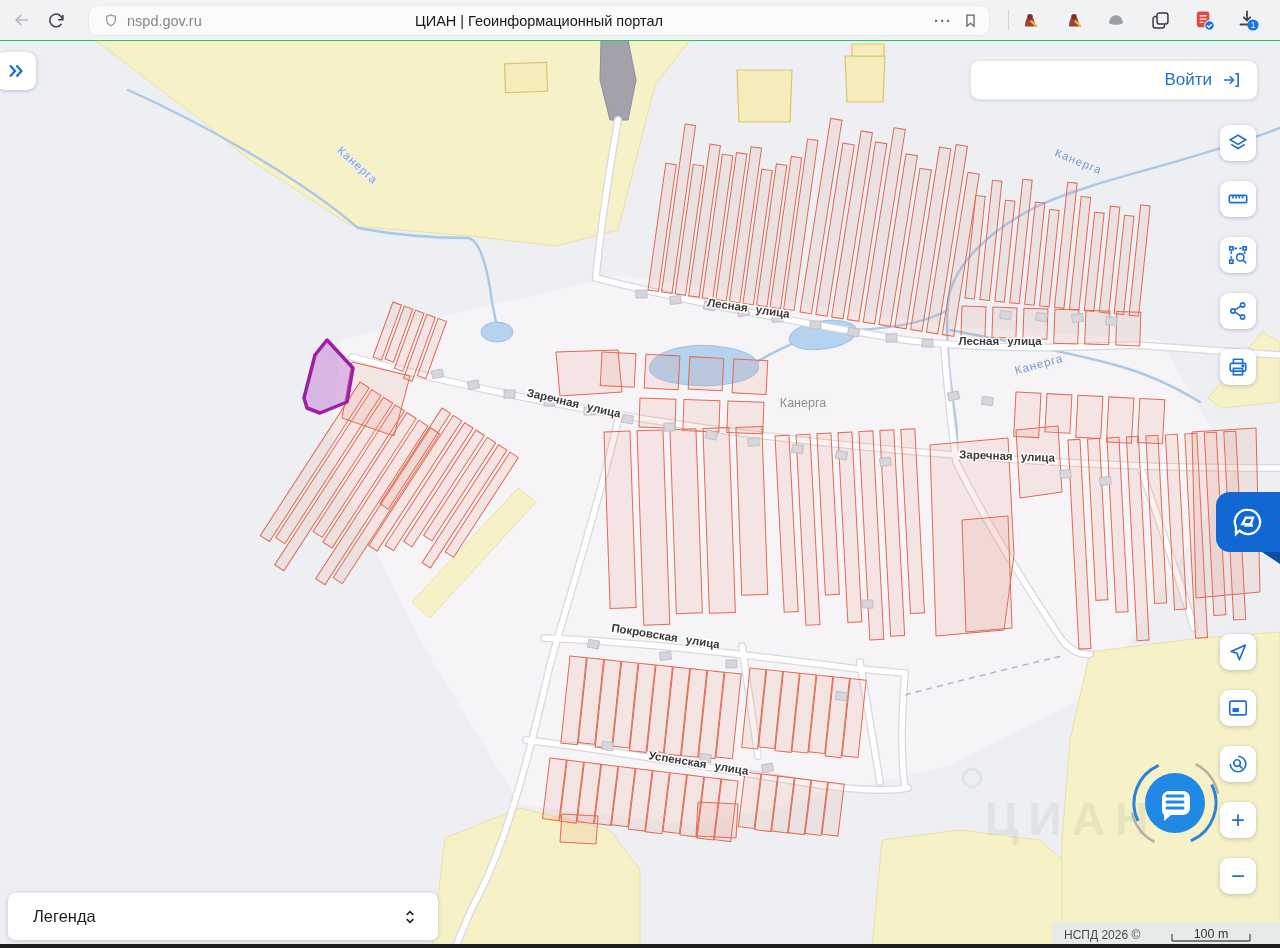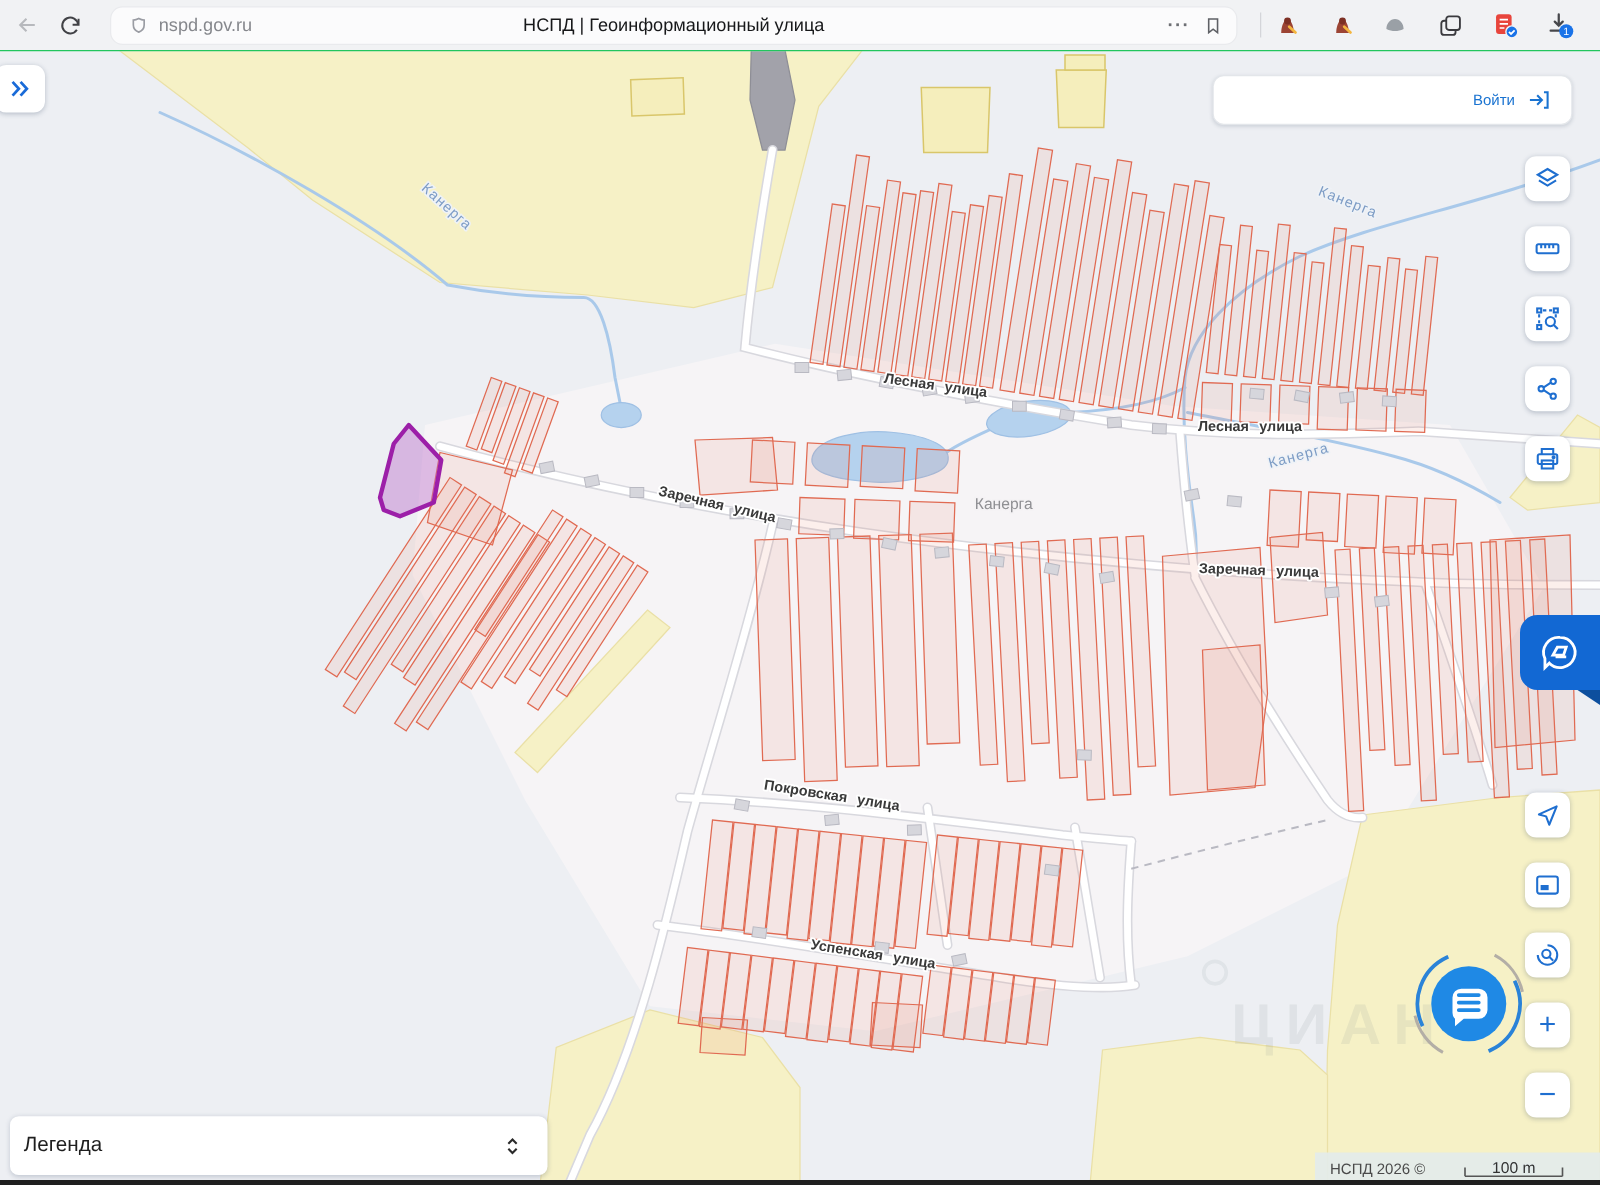--- a/index.html
+++ b/index.html
@@ -42,26 +42,26 @@
   .scale-t{font:400 12.5px "Liberation Sans",sans-serif;fill:#333;stroke:#e3ebea;stroke-width:2.5px;paint-order:stroke;}
 
   
   .btn{position:absolute;width:36px;height:36px;background:#fff;border-radius:9px;
        box-shadow:0 1px 4px rgba(40,60,90,.28);display:flex;align-items:center;justify-content:center;z-index:30;}
   .btn svg{display:block;}
   .zoomtxt{font-size:24px;color:#1f6fd0;font-weight:400;line-height:1;}
   .login{position:absolute;left:970px;top:60px;width:288px;height:40px;background:#fff;border:1px solid #e3e6ea;
          border-radius:9px;box-shadow:0 1px 3px rgba(40,60,90,.15);display:flex;align-items:center;
          justify-content:flex-end;gap:9px;padding-right:16px;box-sizing:border-box;z-index:30;}
-  .login span{color:#1a73d1;font-size:12px;}
+  .login span{color:#1a73d1;font-size:17px;}
   .expand{position:absolute;left:-4px;top:52px;width:40px;height:38px;background:#fff;border-radius:9px;
           box-shadow:0 1px 4px rgba(40,60,90,.28);display:flex;align-items:center;justify-content:center;z-index:30;}
   .legendbar{position:absolute;left:8px;top:893px;width:430px;height:47px;background:#fff;border-radius:7px;
              box-shadow:0 1px 4px rgba(40,60,90,.22);display:flex;align-items:center;justify-content:space-between;
-             padding:0 18px 0 11px;box-sizing:border-box;z-index:35;}
+             padding:0 18px 0 25px;box-sizing:border-box;z-index:35;}
   .legendbar span{font-size:16.5px;color:#1f1f1f;}
   .fab{position:absolute;left:1130px;top:758px;width:90px;height:90px;z-index:30;}
   .fbtab{position:absolute;left:1216px;top:492px;width:64px;height:60px;background:#1268d3;
          border-radius:14px 0 0 14px;display:flex;align-items:center;justify-content:center;z-index:30;}
   .fbnotch{position:absolute;left:1262px;top:552px;width:0;height:0;border-left:18px solid transparent;
            border-top:12px solid #0d4f9e;z-index:29;}
   .winedge{position:absolute;left:0;top:944px;width:1280px;height:4px;background:#1f1f1f;z-index:50;}
 </style>
 </head>
 <body>
@@ -76,21 +76,21 @@
     <svg width="19" height="19" viewBox="0 0 24 24" fill="none" stroke="#414246" stroke-width="2">
         <path d="M19.5 11a8 8 0 1 0-1.2 5.2"></path>
         <path d="M20 5v6h-6" fill="none"></path>
       </svg>
   </div>
   <div class="urlbar">
     <svg width="16" height="17" viewBox="0 0 24 24" fill="none" stroke="#9a9ca3" stroke-width="2" style="margin-left:14px">
         <path d="M12 3.5c2.3 1.3 4.6 1.9 6.5 1.9v5.8c0 4.3-2.8 7.2-6.5 8.6-3.7-1.4-6.5-4.3-6.5-8.6V5.4c1.9 0 4.2-.6 6.5-1.9Z"></path>
       </svg>
     <span class="url-domain">nspd.gov.ru</span>
-    <span class="url-title">НСПД | Геоинформационный улица</span>
+    <span class="url-title">ЦИАН | Геоинформационный портал</span>
     <span class="url-right">
       <span class="dots">···</span>
       <svg width="17" height="17" viewBox="0 0 24 24" fill="none" stroke="#5f6166" stroke-width="1.8">
           <path d="M7 4.5h10V20l-5-4-5 4Z"></path>
         </svg>
     </span>
   </div>
   <div class="divider"></div>
   <div class="ext" style="left:1018px">
     <svg width="22" height="22" viewBox="0 0 24 24">

